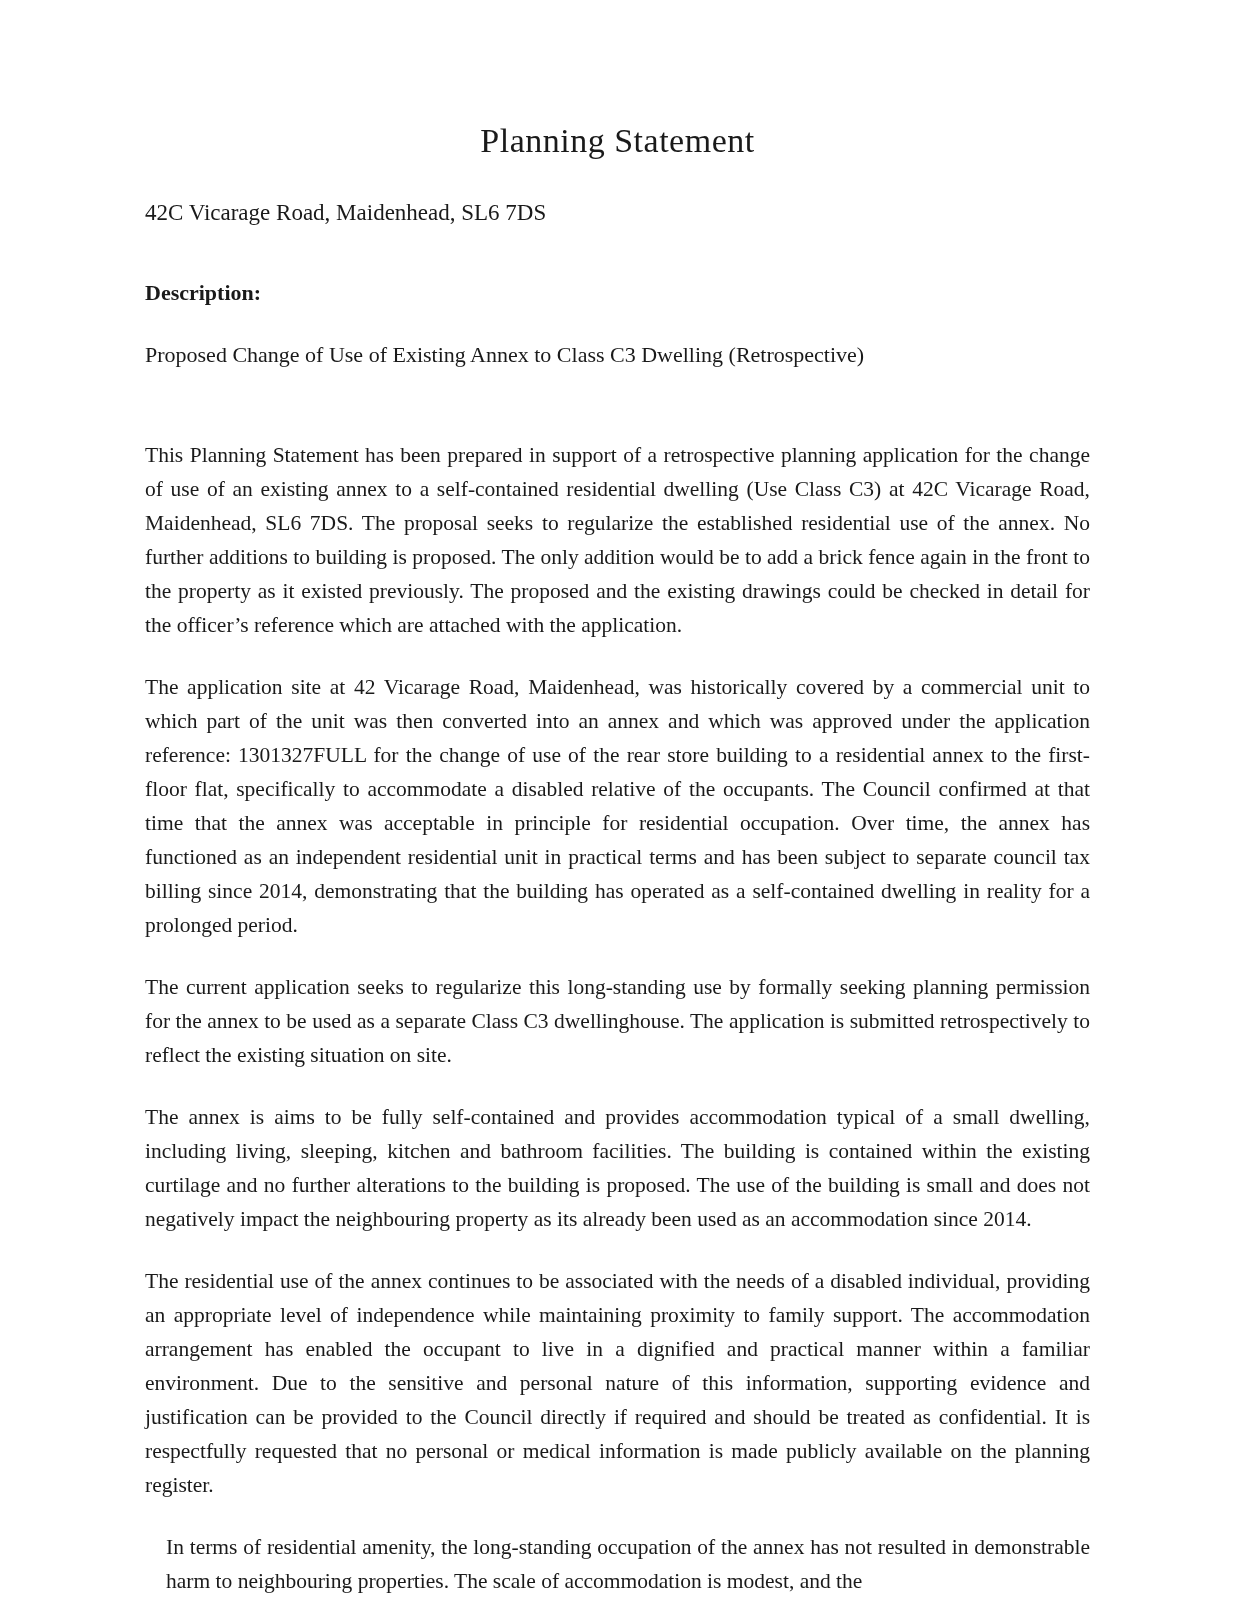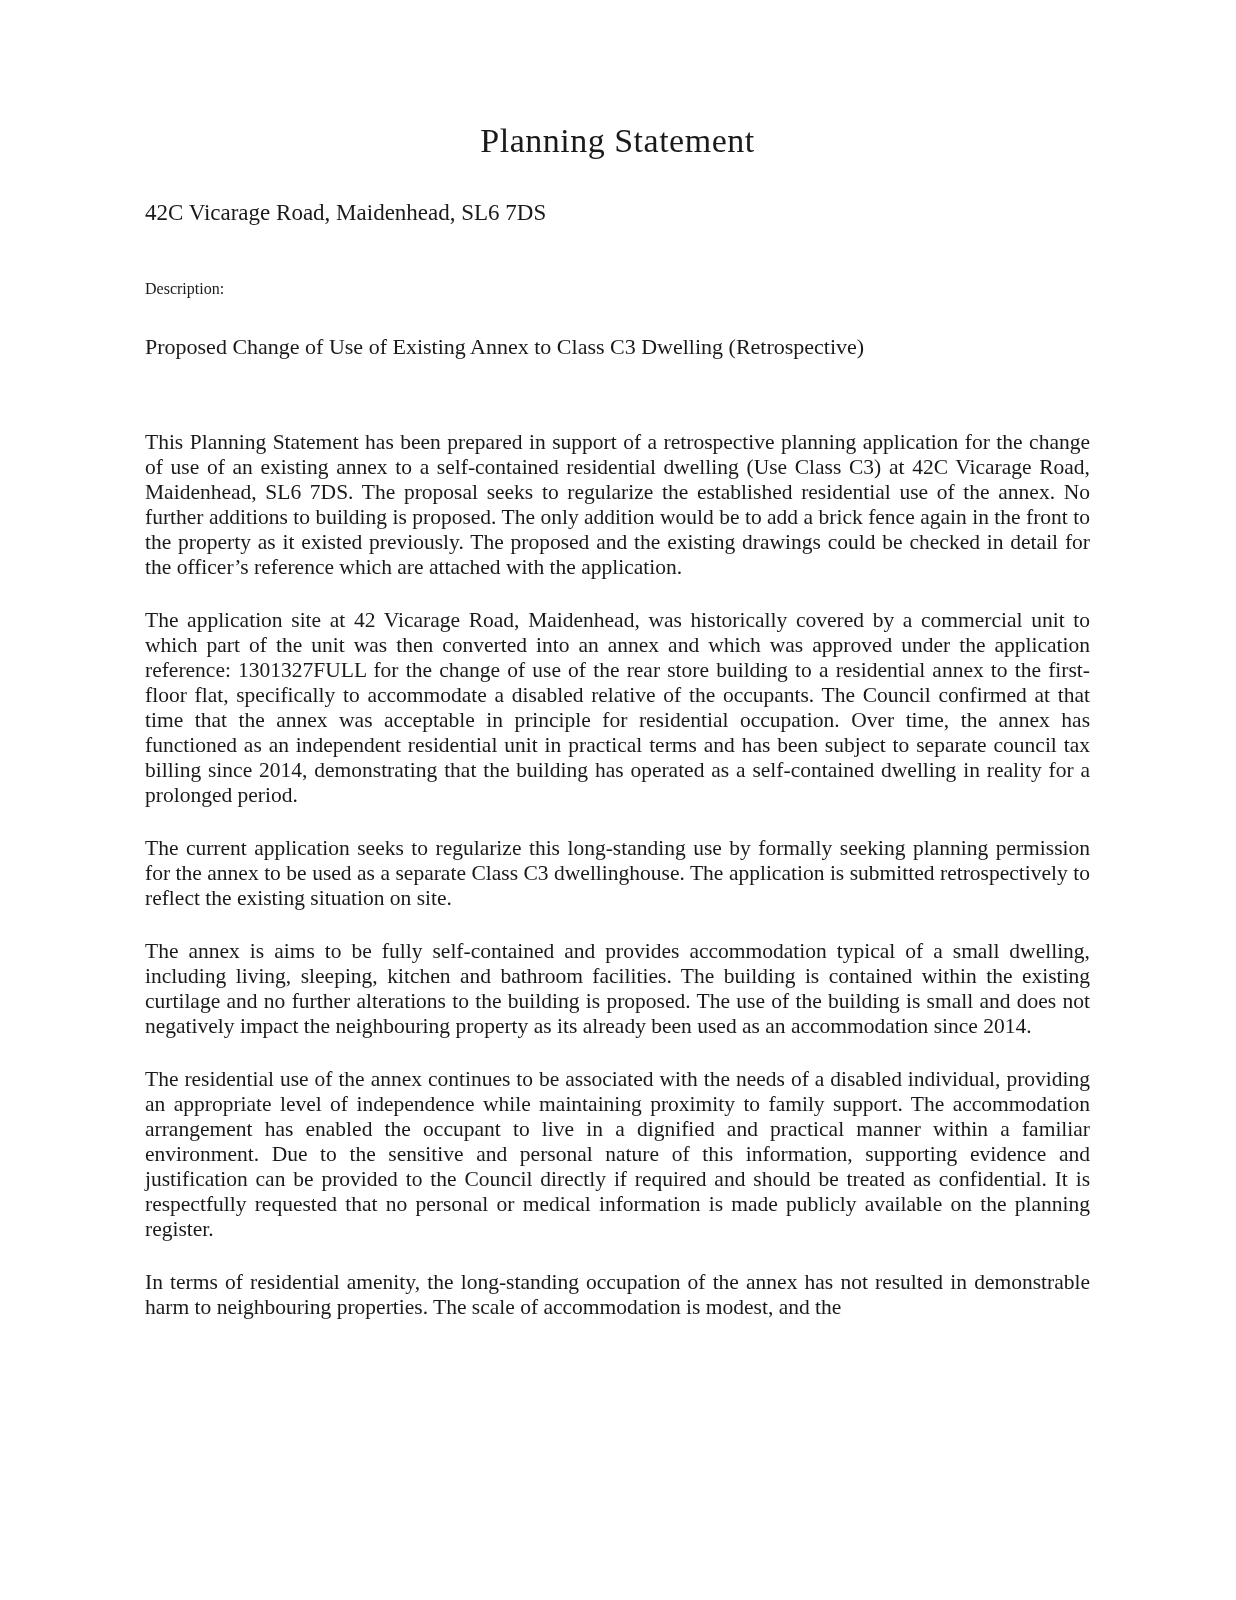--- a/index.html
+++ b/index.html
@@ -24,36 +24,38 @@
     letter-spacing: 0.5px;
     margin: 0 0 40px 0;
   }
   .doc-subtitle {
     text-align: left;
     font-size: 23px;
     font-weight: 400;
     margin: 0 0 54px 0;
   }
   .desc-label {
-    font-size: 16px;
+    font-size: 22px;
     margin: 0 0 36px 0;
+    font-weight: bold;
   }
   .desc-text {
     font-size: 22px;
     margin: 0 0 70px 0;
     font-family: Liberation Serif, serif;
   }
   p.body-para {
     font-size: 21.5px;
-    line-height: 25px;
+    line-height: 34px;
     text-align: justify;
     margin: 0 0 28px 0;
   }
   p.body-para:last-child {
     margin-bottom: 0;
+    margin-left: 21px;
   }
 </style>
 </head>
 <body>
 
 <div class="page">
   <h1 class="doc-title">Planning Statement</h1>
 
   <div class="doc-subtitle">42C Vicarage Road, Maidenhead, SL6 7DS</div>
 

